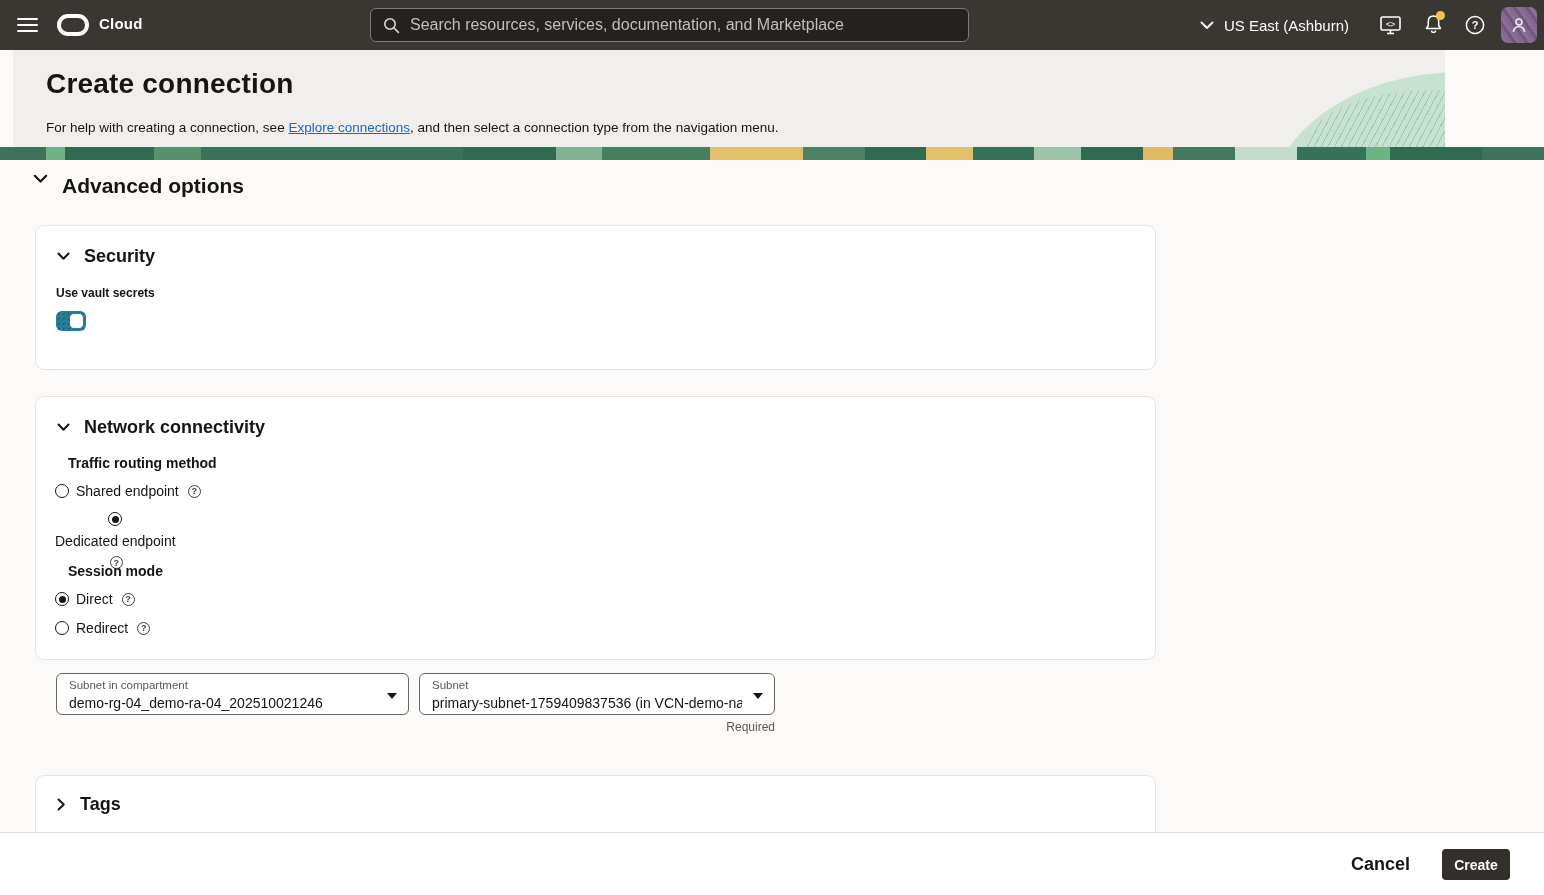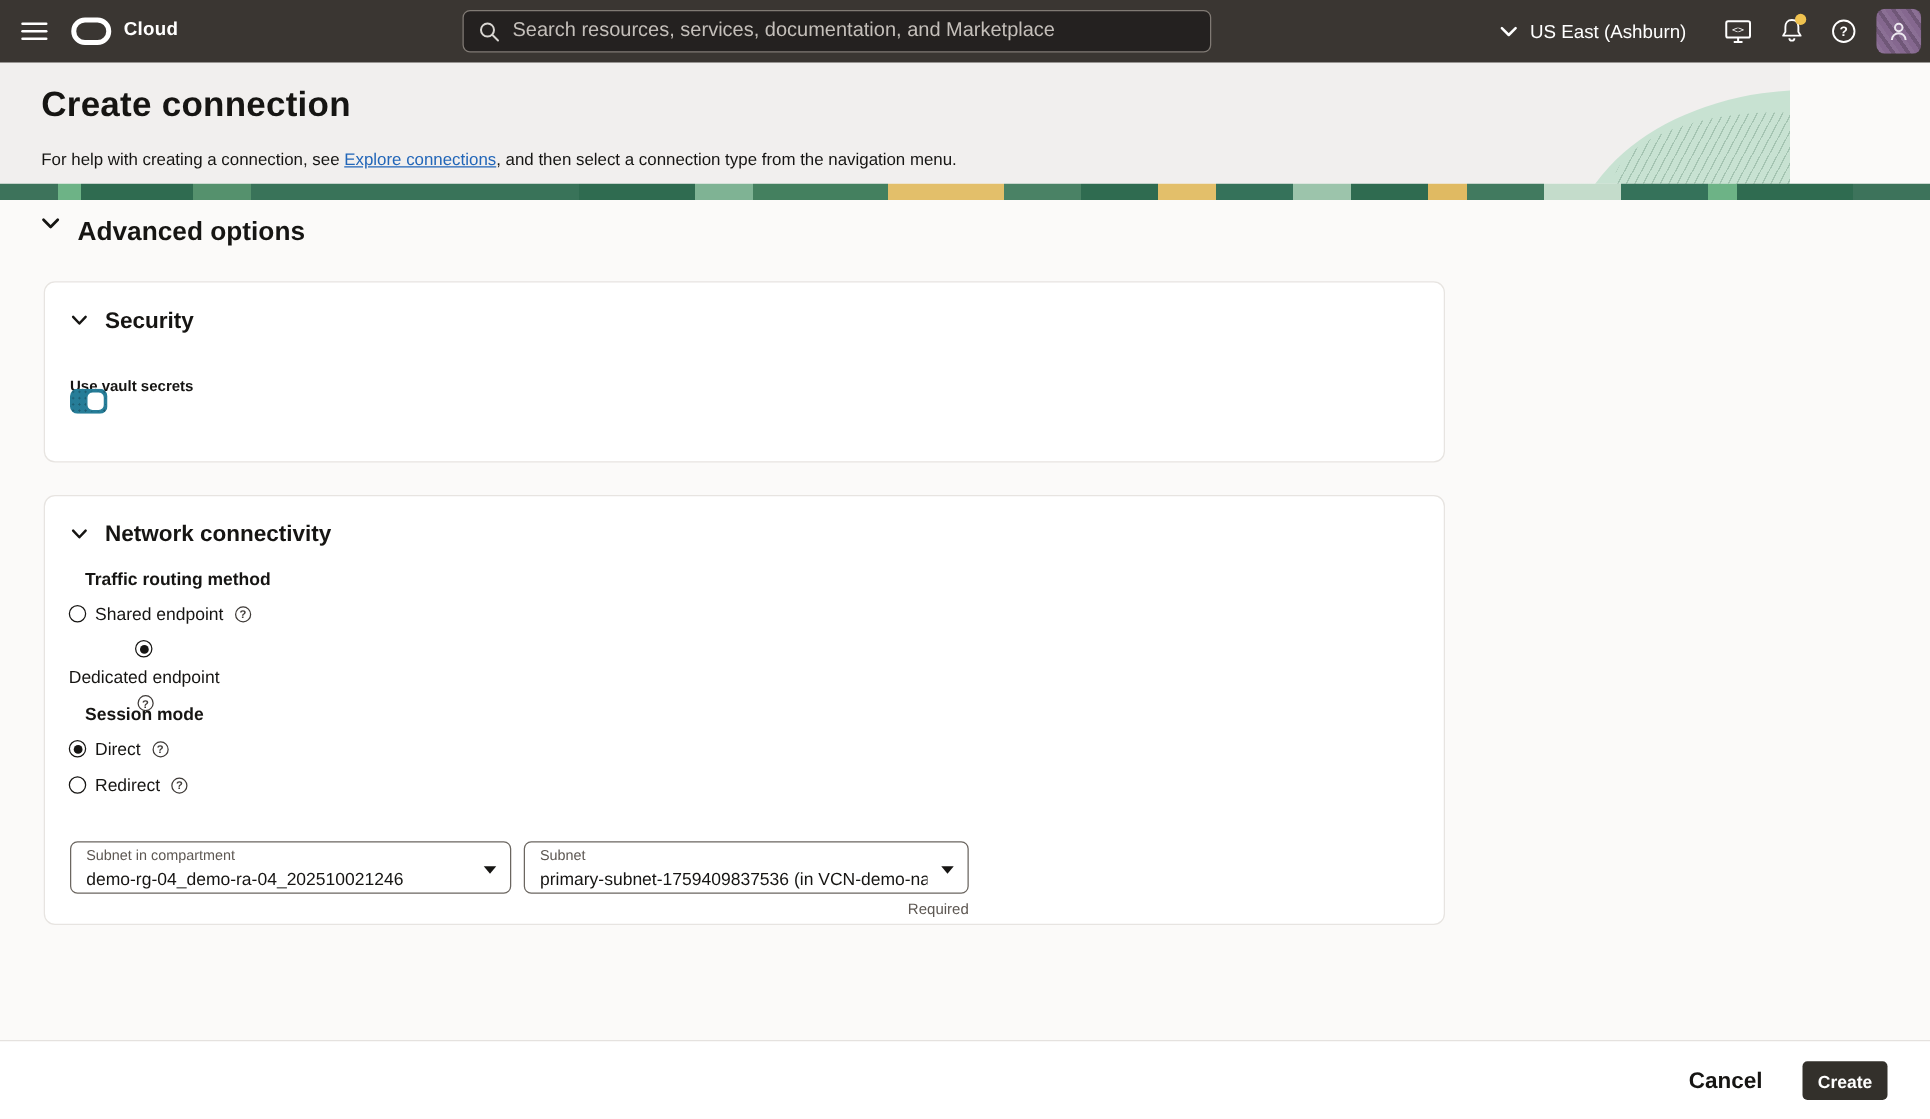--- a/index.html
+++ b/index.html
@@ -22,21 +22,21 @@
     color:#fff; font-size:15px; cursor:pointer; background:none; border:none; font-family:inherit; }
   .iconbtn { position:absolute; top:0; height:50px; width:40px; background:none; border:none; cursor:pointer;
     display:flex; align-items:center; justify-content:center; }
   .bell-wrap { position:relative; }
   .bell-dot { position:absolute; right:-2px; top:-3px; width:9px; height:9px; border-radius:50%; background:#efc24f; }
   .avatar { position:absolute; left:1501px; top:7px; width:36px; height:36px; border-radius:7px; border:none; cursor:pointer;
     background:#85688f; background-image:repeating-linear-gradient(55deg, rgba(0,0,0,.16) 0 3px, rgba(255,255,255,.05) 3px 6px, rgba(0,0,0,0) 6px 10px);
     display:flex; align-items:center; justify-content:center; }
 
   
-  .banner { position:absolute; left:0; top:50px; width:1432px; height:97px; background:#f1efee; overflow:hidden; }
+  .banner { position:absolute; left:13px; top:50px; width:1432px; height:97px; background:#f1efee; overflow:hidden; }
   .blob-mint { position:absolute; left:1255px; top:22px; width:400px; height:230px; background:#c8e2d2;
     border-radius:48% 52% 55% 45% / 60% 55% 45% 40%; }
   .blob-sage { position:absolute; left:1415px; top:50px; width:320px; height:150px; background:#7cab8d;
     border-radius:60% 40% 30% 70% / 70% 45% 55% 30%; }
   .blob-tex { position:absolute; left:1290px; top:40px; width:260px; height:120px; opacity:.25;
     background:repeating-linear-gradient(118deg, #3c6b52 0 1px, transparent 1px 6px);
     border-radius:50%; }
   .page-title { position:absolute; left:33px; top:18px; font-size:28px; font-weight:700; color:#161513; letter-spacing:.2px; }
   .page-help { position:absolute; left:33px; top:70px; font-size:13.5px; color:#161513; }
   .page-help a { color:#2266b8; text-decoration:underline; cursor:pointer; }
@@ -55,24 +55,24 @@
   
   .main { position:absolute; left:0; top:160px; width:1544px; height:672px; background:#fbfaf9; }
   .adv-row { position:absolute; left:33px; top:14px; display:flex; gap:14px; cursor:pointer; }
   .adv-title { font-size:21px; font-weight:700; color:#161513; }
 
   .card { position:absolute; left:35px; width:1121px; background:#fff; border:1px solid #e7e4e1; border-radius:9px; }
   .card-head { position:absolute; left:21px; top:20px; display:flex; align-items:center; gap:14px; cursor:pointer; }
   .card-title { font-size:18px; font-weight:700; color:#161513; }
 
   .card-security { top:65px; height:145px; }
-  .card-network  { top:236px; height:344px; }
+  .card-network  { top:236px; height:264px; }
   .card-tags     { top:615px; height:58px; border-bottom:none; border-radius:9px 9px 0 0; }
 
-  .field-label { position:absolute; left:20px; font-size:12px; font-weight:700; color:#161513;margin-top:16px; }
+  .field-label { position:absolute; left:20px; font-size:12px; font-weight:700; color:#161513; }
   .group-label { position:absolute; left:20px; font-size:14px; font-weight:700; color:#161513;margin-left:12px; }
 
   
   .toggle { position:absolute; left:20px; top:85px; width:30px; height:20px; background:#267d98; border-radius:6px;
     border:none; cursor:pointer; background-image:radial-gradient(rgba(0,0,0,.25) 1px, transparent 1px); background-size:5px 5px; }
   .toggle .knob { position:absolute; right:2px; top:2px; width:15px; height:16px; background:#fff;
     border:1.5px solid #267d98; border-radius:5px; }
 
   
   .radio-row { position:absolute; left:19px; display:flex; align-items:center; gap:7px; cursor:pointer; }
@@ -237,18 +237,26 @@
       <span class="caret"></span>
     </div>
     <div class="select sel-subnet">
       <span class="slabel">Subnet</span>
       <span class="svalue">primary-subnet-1759409837536 (in VCN-demo-na-04</span>
       <span class="caret"></span>
     </div>
     <div class="required-note">Required</div>
   </section>
 
+  <section class="card card-tags">
+    <div class="card-head" style="top:18px;">
+      <svg class="chev" width="9" height="13" viewBox="0 0 9 13">
+        <polyline points="1.5,1.5 6.8,6.5 1.5,11.5" fill="none" stroke="#161513" stroke-width="2" stroke-linecap="round" stroke-linejoin="round"></polyline>
+      </svg>
+      <span class="card-title">Tags</span>
+    </div>
+  </section>
 </main>
 
 <footer class="footer">
   <button class="btn-cancel">Cancel</button>
   <button class="btn-create">Create</button>
 </footer>
 
 </body></html>

